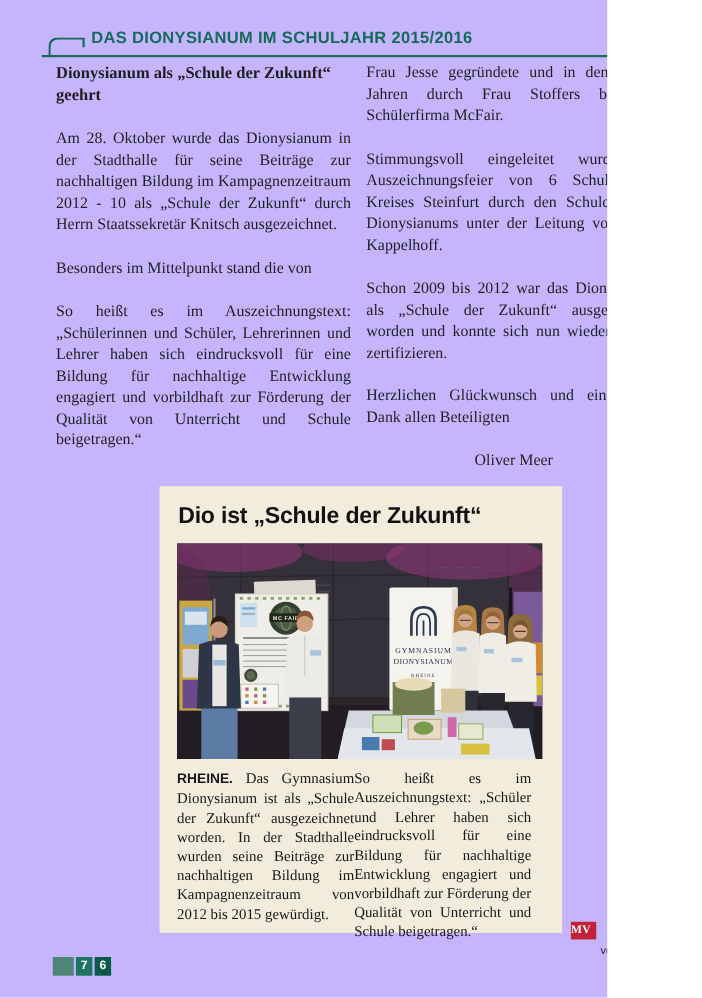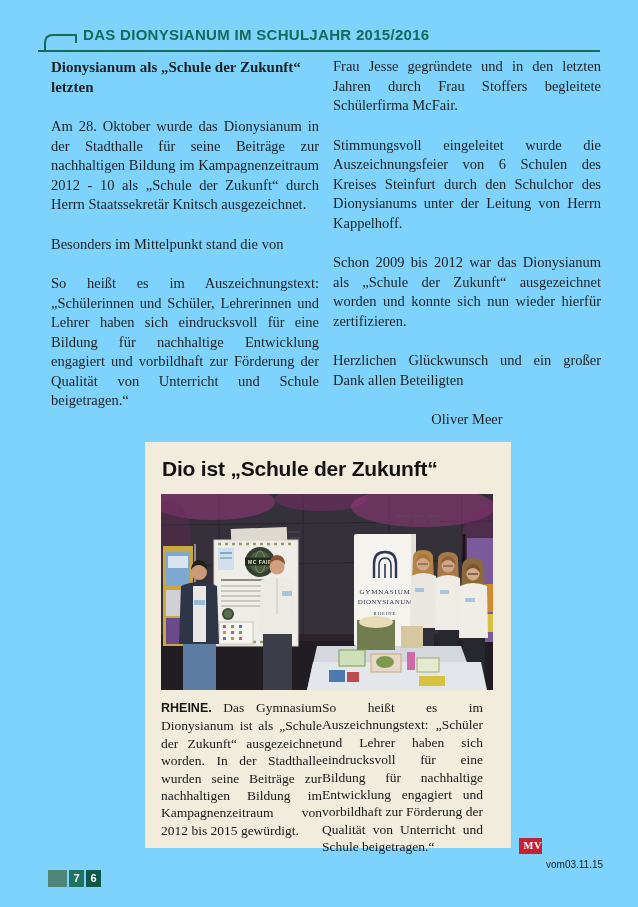--- a/index.html
+++ b/index.html
@@ -1,17 +1,17 @@
 <!DOCTYPE html>
 <html><head>
 <meta charset="utf-8">
 <style>
   html,body{margin:0;padding:0;background:#ffffff;}
   .page{
-    position:relative;width:638px;height:907px;background:#7dd3fc;
+    position:relative;width:552px;height:907px;background:#c4b5fd;
     font-family:"Liberation Serif",serif;color:#1f1f22;overflow:hidden;
   }
   
   .hdr-rule{position:absolute;left:38px;top:50px;width:562px;height:2px;background:#17695a;}
   .hdr-tab{position:absolute;left:44px;top:34px;}
   .hdr-title{
     position:absolute;left:83px;top:26px;
     font-family:"Liberation Sans",sans-serif;font-weight:bold;font-size:15px;
     letter-spacing:.3px;color:#17695a;white-space:nowrap;
   }
@@ -31,21 +31,21 @@
     font-family:"Liberation Sans",sans-serif;font-weight:bold;font-size:21px;
     color:#121212;line-height:26px;margin:4px 0 12px 1px;letter-spacing:-.2px;white-space:nowrap;
   }
   .clip-photo{width:332px;height:196px;display:block;background:#2e2b31;}
   .clip-captions{display:flex;margin-top:9px;}
   .clip-col{width:161px;font-size:13.5px;line-height:17.4px;color:#17171a;text-align:justify;}
   .clip-lead{font-family:"Liberation Sans",sans-serif;font-weight:bold;font-size:12.5px;}
   
   .mv-wrap{position:absolute;left:519px;top:821px;display:flex;align-items:center;}
   .mv-badge{
-    width:23px;height:16px;background:#c32136;color:#ffffff;text-align:right;
+    width:23px;height:16px;background:#c32136;color:#ffffff;text-align:left;
     font-family:"Liberation Serif",serif;font-weight:bold;font-size:10.5px;line-height:16px;letter-spacing:.5px;
   }
   .mv-date{font-family:"Liberation Sans",sans-serif;font-size:10px;color:#1c1c1c;margin-left:4px;white-space:nowrap;margin-top:38px;}
   
   .pg-box{
     position:absolute;top:870px;height:17px;
     font-family:"Liberation Sans",sans-serif;font-weight:bold;font-size:11px;
     color:#ffffff;text-align:center;line-height:17px;
   }
   .pg-blank{left:48px;width:19px;background:#4d8577;}
@@ -57,21 +57,21 @@
 
 <div class="page">
 
   <svg class="hdr-tab" width="34" height="18" viewBox="0 0 34 18">
     <path d="M1,18 L1,9 Q1,1 9,1 L32,1 L32,9" fill="none" stroke="#17695a" stroke-width="2"></path>
   </svg>
   <div class="hdr-rule"></div>
   <div class="hdr-title">DAS DIONYSIANUM IM SCHULJAHR 2015/2016</div>
 
   <div class="col col-left">
-    <p class="art-heading">Dionysianum als „Schule der Zukunft“ letzten</p>
+    <p class="art-heading">Dionysianum als „Schule der Zukunft“ geehrt</p>
     <p>Am 28. Oktober wurde das Dionysianum in der Stadthalle für seine Beiträge zur nachhaltigen Bildung im Kampagnenzeitraum 2012 - 10 als „Schule der Zukunft“ durch Herrn Staatssekretär Knitsch ausgezeichnet.</p>
     <p>Besonders im Mittelpunkt stand die von</p>
     <p>So heißt es im Auszeichnungstext: „Schülerinnen und Schüler, Lehrerinnen und Lehrer haben sich eindrucksvoll für eine Bildung für nachhaltige Entwicklung engagiert und vorbildhaft zur Förderung der Qualität von Unterricht und Schule beigetragen.“</p>
   </div>
 
   <div class="col col-right">
     <p>Frau Jesse gegründete und in den letzten Jahren durch Frau Stoffers begleitete Schülerfirma McFair.</p>
     <p>Stimmungsvoll eingeleitet wurde die Auszeichnungsfeier von 6 Schulen des Kreises Steinfurt durch den Schulchor des Dionysianums unter der Leitung von Herrn Kappelhoff.</p>
     <p>Schon 2009 bis 2012 war das Dionysianum als „Schule der Zukunft“ ausgezeichnet worden und konnte sich nun wieder hierfür zertifizieren.</p>
     <p>Herzlichen Glückwunsch und ein großer Dank allen Beteiligten</p>

